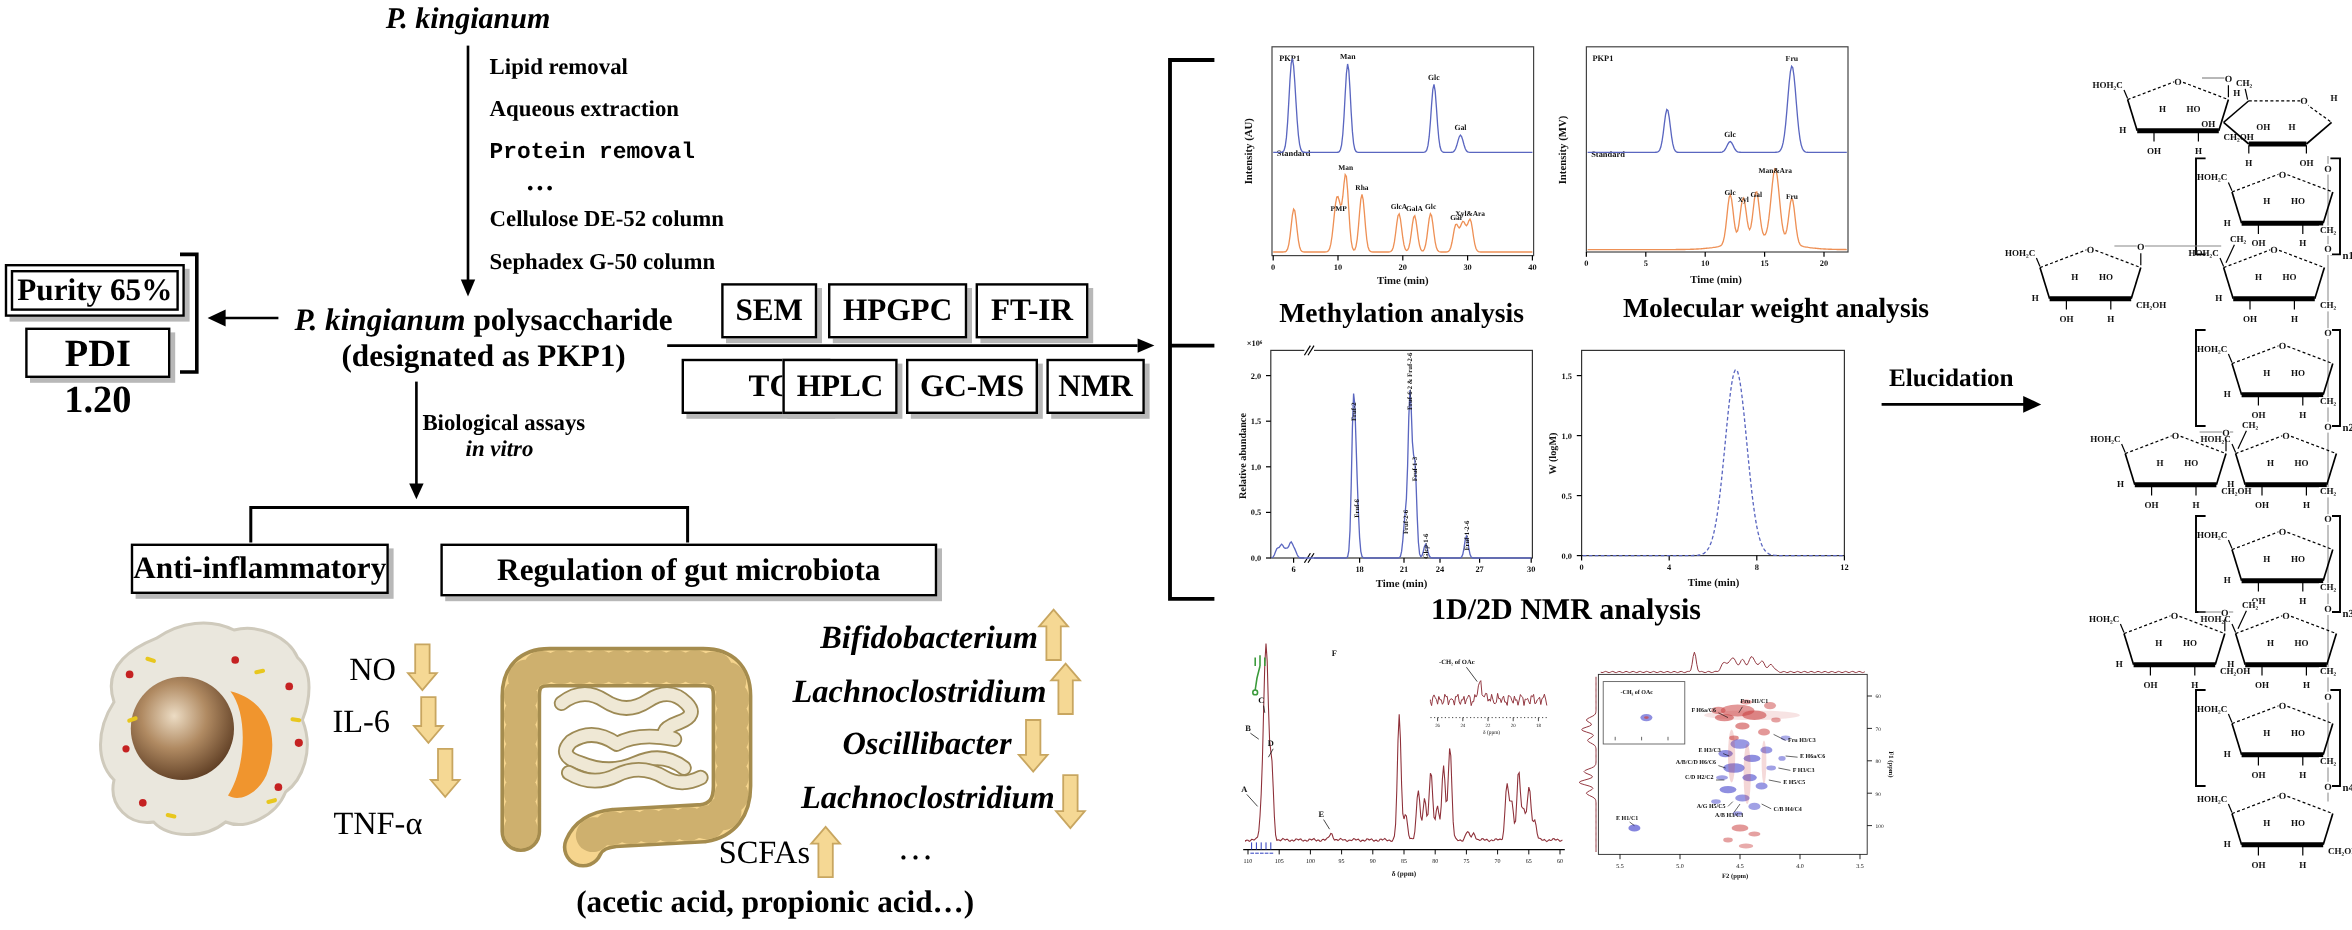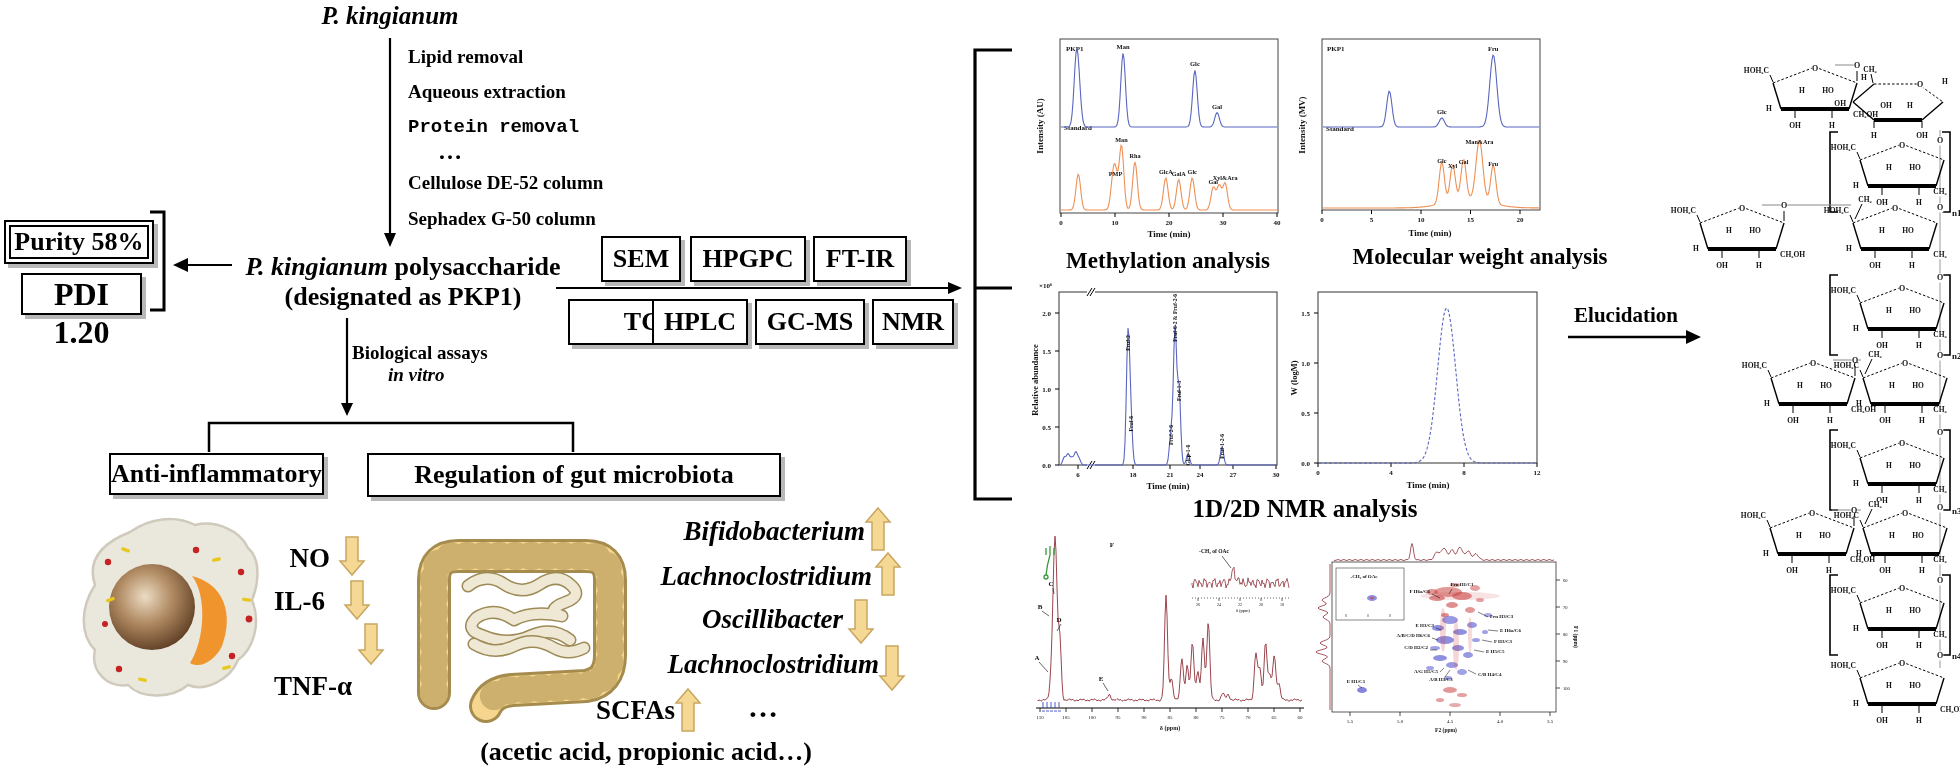--- a/index.html
+++ b/index.html
@@ -8,21 +8,21 @@
   .abs{position:absolute;}
   .bold{font-weight:bold;}
   .it{font-style:italic;}
   .ctr{text-align:center;}
   .rt{text-align:right;}
   .box{position:absolute;background:#fff;border:2.5px solid #000;box-shadow:4px 4px 0 #b8b8b8;text-align:center;font-weight:bold;color:#000;}
   .steplbl{position:absolute;font-weight:bold;font-size:19px;color:#000;white-space:nowrap;}
   .title23{position:absolute;font-weight:bold;font-size:23px;color:#000;white-space:nowrap;text-align:center;}
   svg{position:absolute;left:0;top:0;}
   .bact{position:absolute;font-weight:bold;font-style:italic;font-size:27px;color:#000;}
-  .cyt{position:absolute;font-weight:bold;font-size:27px;color:#000;}
+  .cyt{position:absolute;font-weight:normal;font-size:27px;color:#000;}
 </style>
 </head>
 <body>
 
 <div id="canvas">
 
   <svg id="fig" width="1960" height="775" viewBox="0 0 1960 775">
     <defs>
       <radialGradient id="nucGrad" cx="42%" cy="38%" r="70%">
         <stop offset="0%" stop-color="#ecdcc4"></stop>
@@ -713,21 +713,21 @@
   <div class="steplbl" style="left:408px;top:46px;">Lipid removal</div>
   <div class="steplbl" style="left:408px;top:81px;">Aqueous extraction</div>
   <div class="steplbl" style="left:408px;top:116px;font-family:Liberation Mono, monospace;">Protein removal</div>
   <div class="steplbl" style="left:438px;top:138px;font-size:24px;">…</div>
   <div class="steplbl" style="left:408px;top:172px;">Cellulose DE-52 column</div>
   <div class="steplbl" style="left:408px;top:208px;">Sephadex G-50 column</div>
 
   <div class="abs bold ctr" style="left:225px;top:252px;width:356px;font-size:26px;white-space:nowrap;"><span class="it">P. kingianum</span><span> polysaccharide</span></div>
   <div class="abs bold ctr" style="left:225px;top:282px;width:356px;font-size:26px;">(designated as PKP1)</div>
 
-  <div class="box" style="left:4px;top:220px;width:146px;height:40px;line-height:40px;font-size:26px;outline:2px solid #000;outline-offset:-7px;">Purity 58%</div>
+  <div class="box" style="left:4px;top:220px;width:146px;height:40px;line-height:40px;font-size:26px;outline:2px solid #000;outline-offset:-7px;">Purity 65%</div>
   <div class="box" style="left:21px;top:273px;width:117px;height:38px;line-height:38px;font-size:32px;">PDI 1.20</div>
 
   <div class="box" style="left:601px;top:236px;width:76px;height:42px;line-height:42px;font-size:26px;">SEM</div>
   <div class="box" style="left:690px;top:236px;width:112px;height:42px;line-height:42px;font-size:26px;">HPGPC</div>
   <div class="box" style="left:813px;top:236px;width:90px;height:42px;line-height:42px;font-size:26px;">FT-IR</div>
   <div class="box" style="left:568px;top:299px;width:76px;height:42px;line-height:42px;font-size:26px;padding-left:44px;">TGA</div>
   <div class="box" style="left:652px;top:299px;width:92px;height:42px;line-height:42px;font-size:26px;">HPLC</div>
   <div class="box" style="left:755px;top:299px;width:106px;height:42px;line-height:42px;font-size:26px;">GC-MS</div>
   <div class="box" style="left:872px;top:299px;width:78px;height:42px;line-height:42px;font-size:26px;">NMR</div>
 

